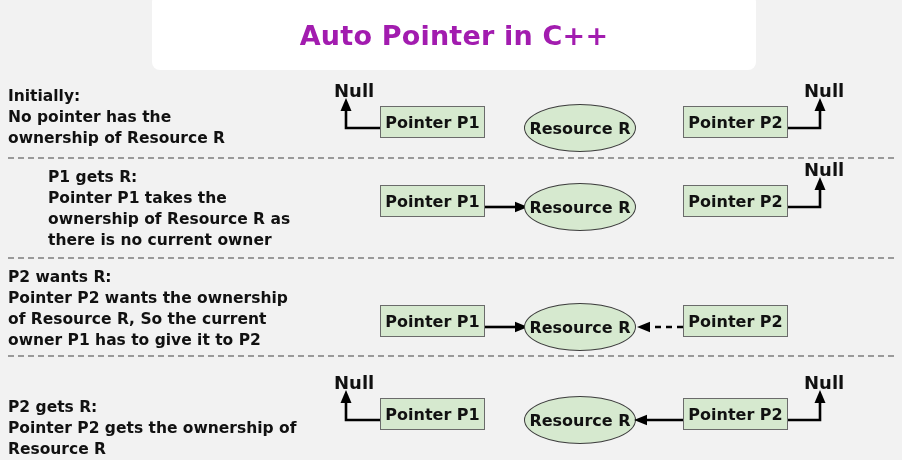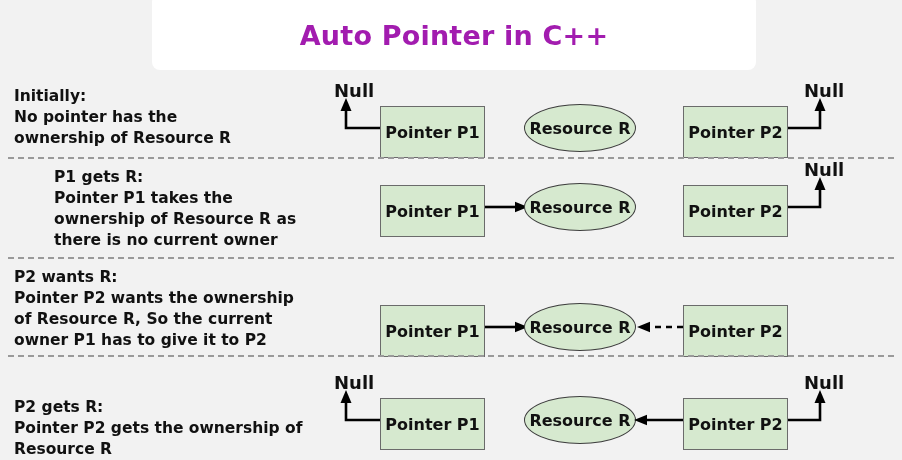--- a/index.html
+++ b/index.html
@@ -45,42 +45,42 @@
   }
 
   
   .row {
     position: absolute;
     left: 0;
     width: 902px;
   }
   .row-caption {
     position: absolute;
-    left: 14px;
+    left: 8px;
     font-size: 15.5px;
     font-weight: 700;
     color: #111111;
     line-height: 21px;
     width: 300px;
     white-space: pre-line;
   }
 
   .divider {
     position: absolute;
     left: 8px;
     width: 886px;
     height: 0;
     border-top: 2px dashed #9a9a9a;
   }
 
   
   .pbox {
     position: absolute;
     width: 105px;
-    height: 52px;
+    height: 32px;
     background: #d6e9cf;
     border: 1.5px solid #6b6b6b;
     box-sizing: border-box;
     display: flex;
     align-items: center;
     justify-content: center;
     font-size: 16px;
     font-weight: 700;
     color: #111111;
   }

